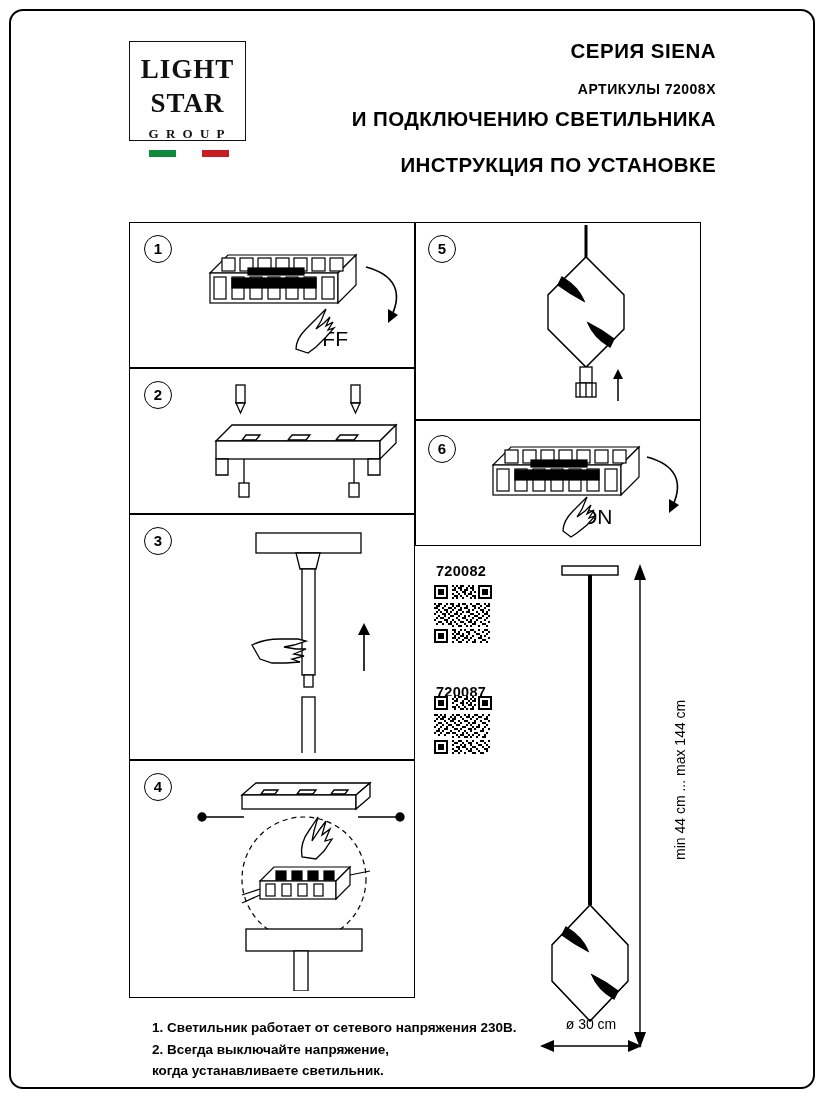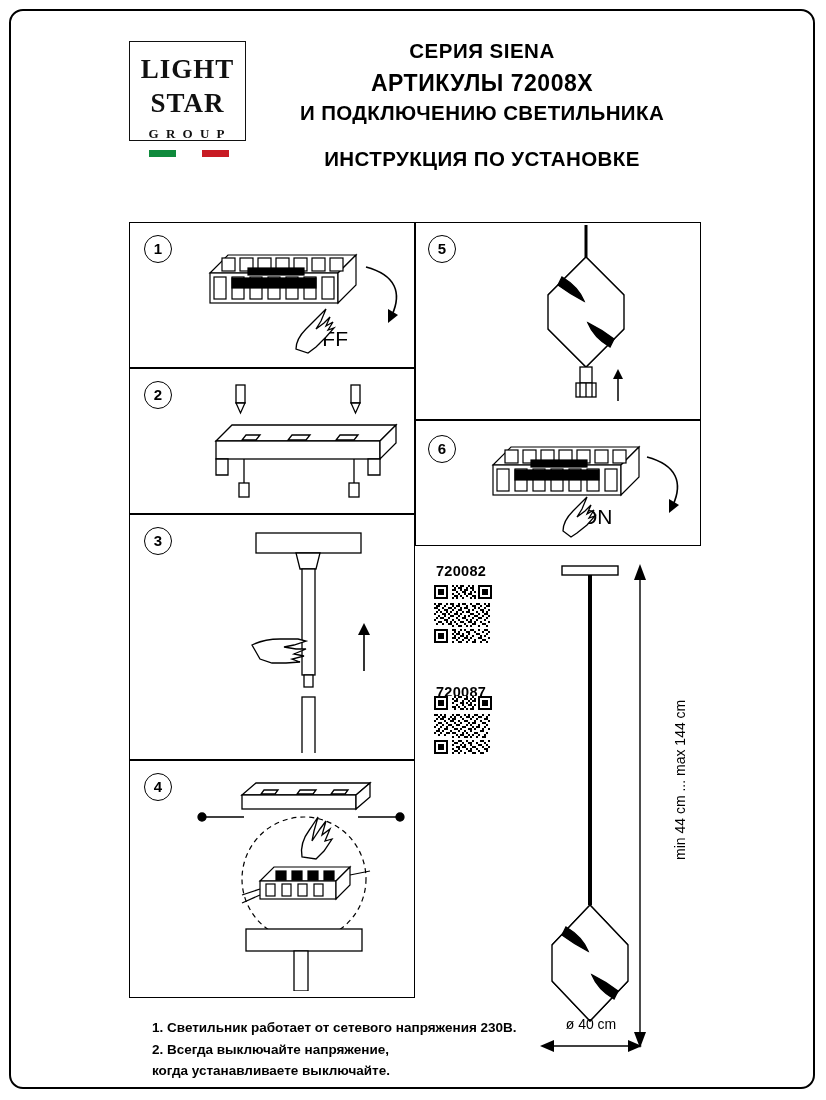--- a/index.html
+++ b/index.html
@@ -60,37 +60,37 @@
     height: 7px;
     display: flex;
   }
   .logo-flag span { flex: 1 1 33.33%; }
   .flag-g { background: #0f8a3c; }
   .flag-w { background: #ffffff; }
   .flag-r { background: #c81b24; }
 
   .header-text {
     position: absolute;
-    left: 256px;
+    left: 264px;
     top: 36px;
     width: 452px;
-    text-align: center;
+    text-align: right;
   }
   .h-series {
     font-size: 20.5px;
     font-weight: bold;
     letter-spacing: 0.5px;
     line-height: 30px;
   }
   .h-art {
-    font-size: 23px;
+    font-size: 14px;
     font-weight: bold;
     letter-spacing: 0.5px;
     line-height: 30px;
-    margin-top: 2px;
+    margin-top: 8px;
   }
   .h-title {
     margin-top: 17px;
     font-size: 20.5px;
     font-weight: bold;
     line-height: 29px;
     letter-spacing: 0.4px;
   }
 
   
@@ -795,21 +795,21 @@
     <polygon points="14,24 20,8 26,24" fill="#000"></polygon>
     <polygon points="14,476 20,492 26,476" fill="#000"></polygon>
   </svg>
   <div class="dim-vert" style="left:672px; top:860px;">min 44 cm ... max 144 cm</div>
 
   <svg style="position:absolute; left:536px; top:1036px;" width="110" height="20" viewBox="0 0 110 20">
     <line x1="8" y1="10" x2="102" y2="10" stroke="#000" stroke-width="1.4"></line>
     <polygon points="18,4 4,10 18,16" fill="#000"></polygon>
     <polygon points="92,4 106,10 92,16" fill="#000"></polygon>
   </svg>
-  <div class="dim-horiz" style="left:536px; top:1016px; width:110px;">ø 40 cm</div>
+  <div class="dim-horiz" style="left:536px; top:1016px; width:110px;">ø 30 cm</div>
 
   <div class="notes">
     <div>1. Светильник работает от сетевого напряжения 230В.</div>
     <div>2. Всегда выключайте напряжение,</div>
-    <div>когда устанавливаете выключайте.</div>
+    <div>когда устанавливаете светильник.</div>
   </div>
 
 </div>
 
 </body></html>

